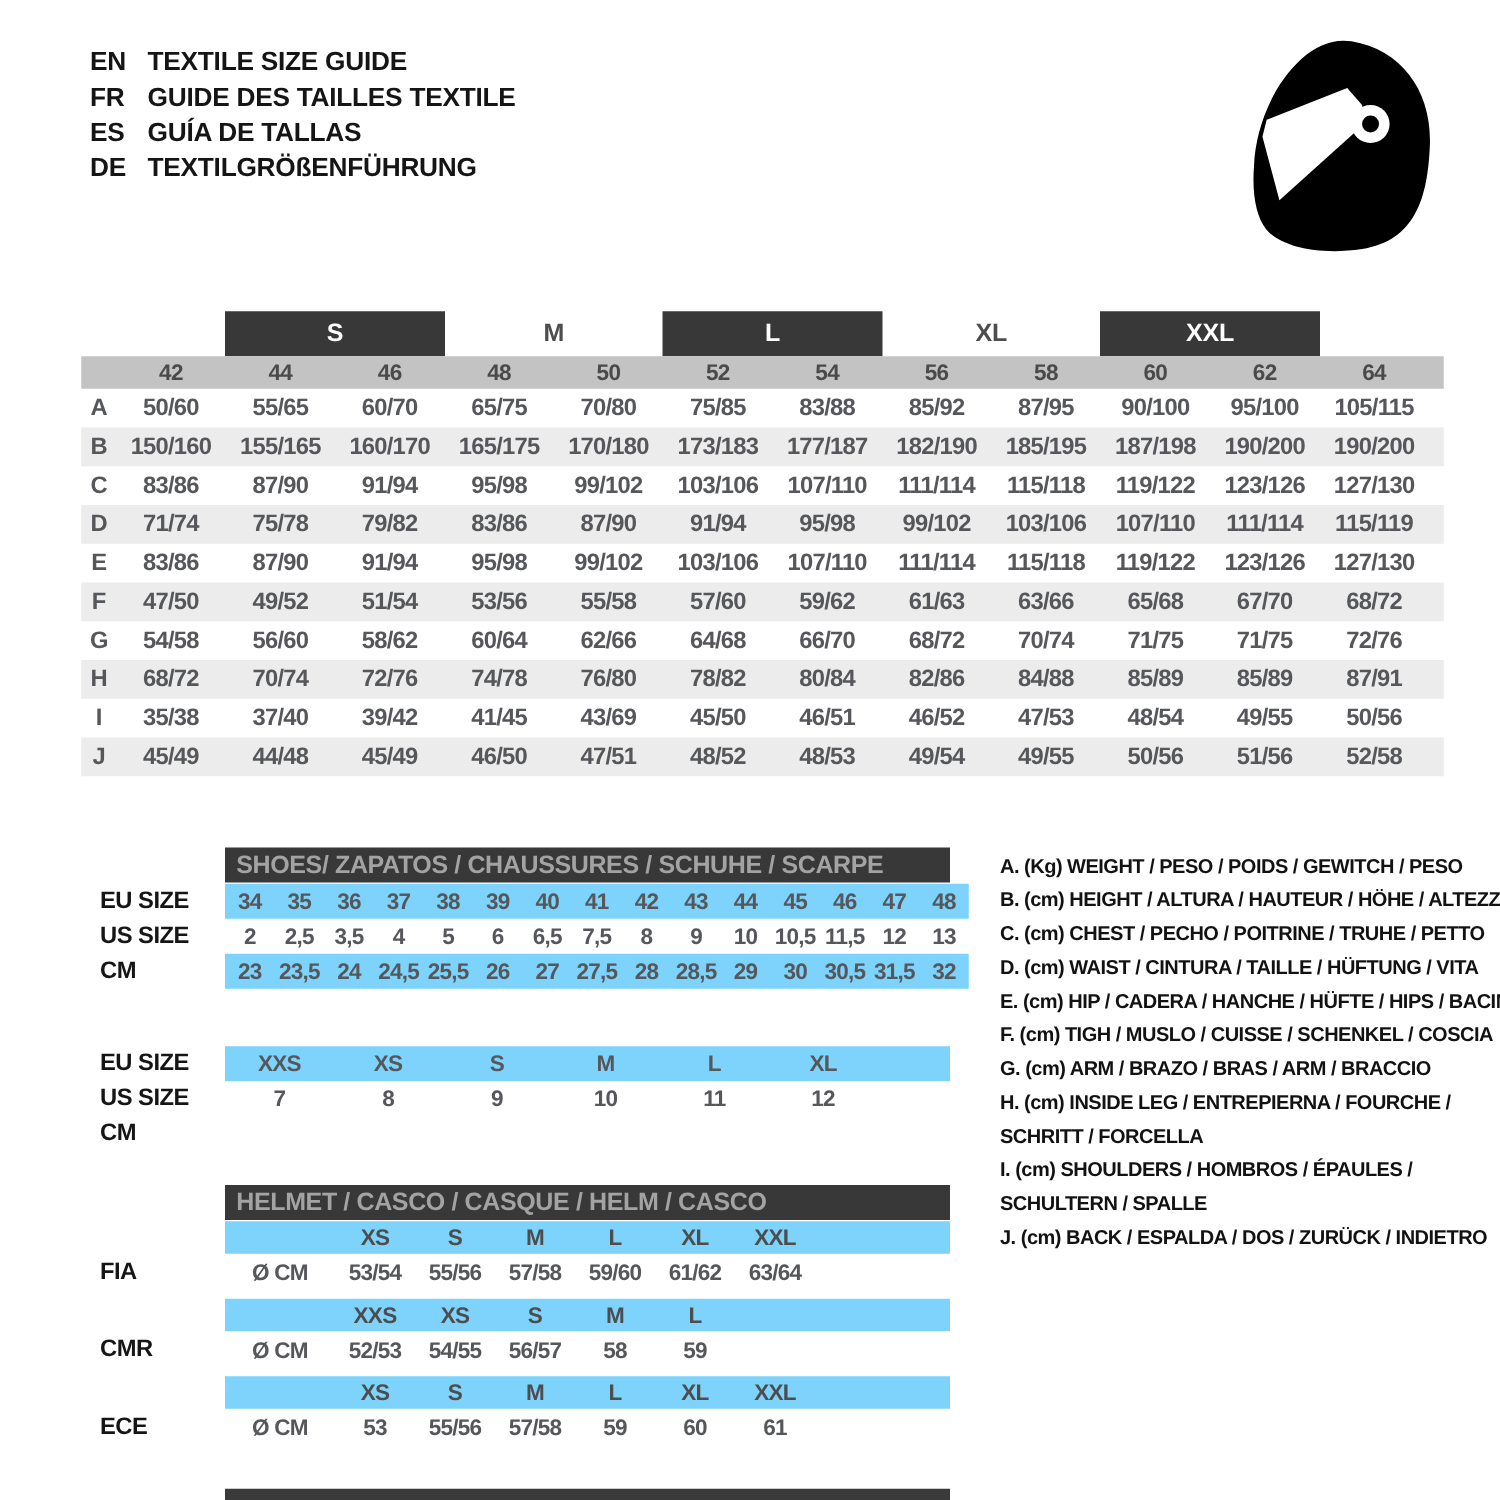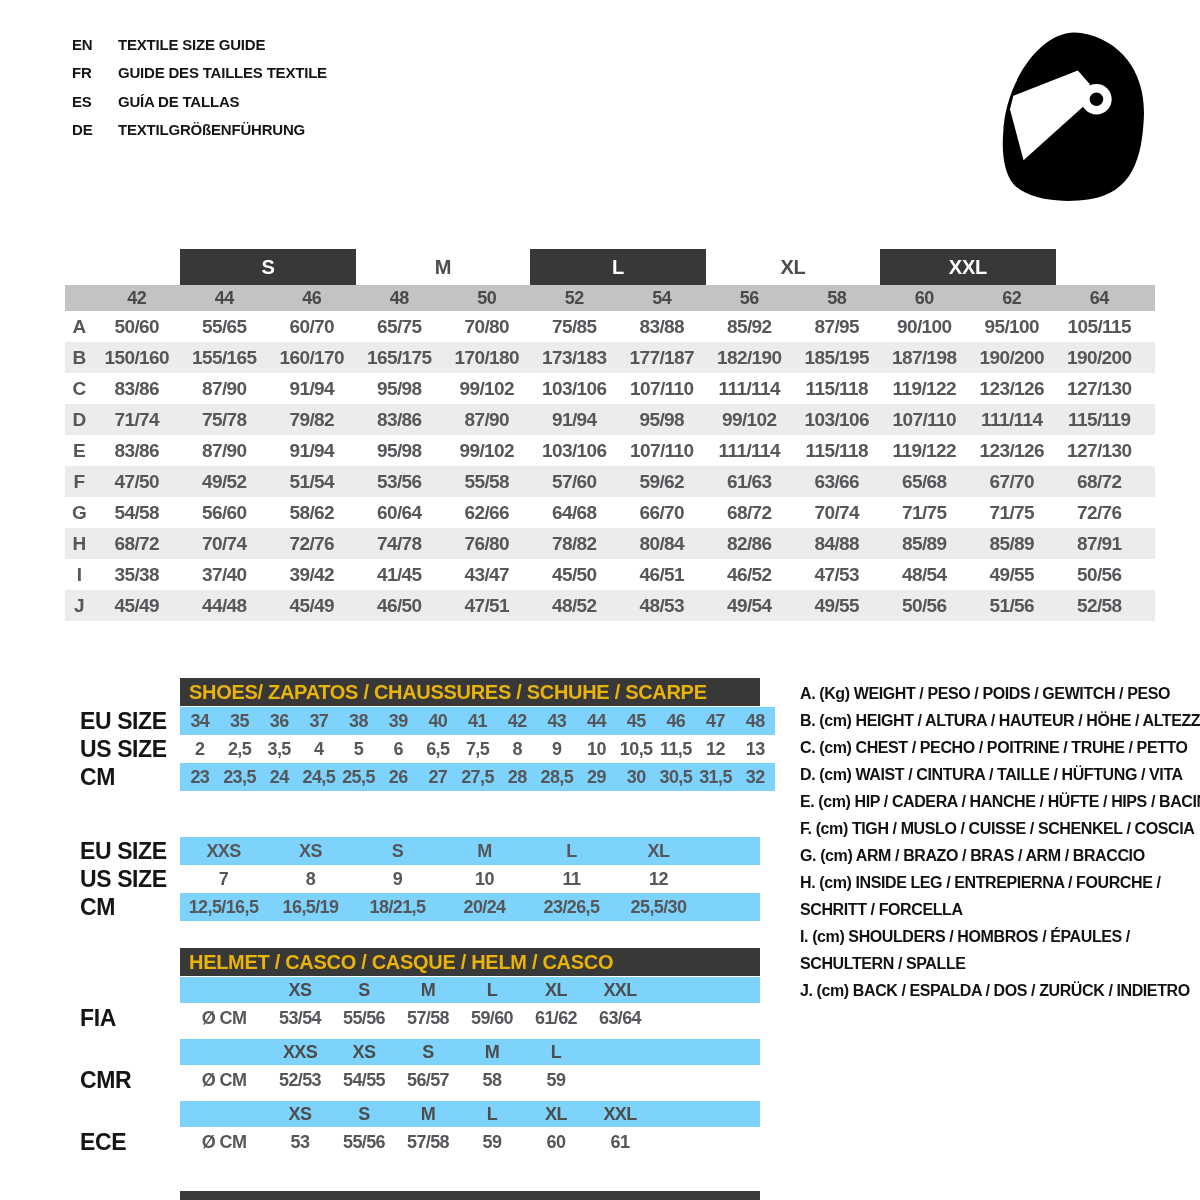--- a/index.html
+++ b/index.html
@@ -1,21 +1,21 @@
 <!DOCTYPE html>
 <html><head>
 <meta charset="utf-8">
 <style>
   html,body{margin:0;padding:0;background:#fff}
   .canvas{position:relative;width:1200px;height:1200px;background:#ffffff;overflow:hidden;
           font-family:"Liberation Sans",sans-serif;font-weight:700;}
 
   
   .lang{position:absolute;left:72px;top:36px;color:#151515}
-  .lang-row{display:flex;height:28.4px;font-size:15px;letter-spacing:-0.2px}
+  .lang-row{display:flex;height:28.4px;align-items:center;font-size:21px;letter-spacing:-0.2px}
   .lang-code{width:46px}
 
   .helmet-icon{position:absolute;left:986px;top:28px}
 
   
   .size-groups{position:absolute;left:0;top:249px;height:36px;width:1200px}
   .sg{position:absolute;top:0;height:36px;line-height:36px;text-align:center;font-size:20px;letter-spacing:-0.2px}
   .sg.boxed{background:#383838;color:#ffffff}
   .sg.plain{color:#4d4d4d}
 
@@ -24,29 +24,29 @@
             display:grid;grid-template-columns:28px repeat(12,1fr);padding-right:12px;box-sizing:border-box}
   .ncell{line-height:26px;text-align:center;font-size:18px;color:#4a4a4a;letter-spacing:-0.5px}
 
   
   .mtable{position:absolute;left:65px;top:311px;width:1090px}
   .trow{display:grid;grid-template-columns:28px repeat(12,1fr);padding-right:12px;box-sizing:border-box;height:31px}
   .trow.stripe{background:#ececec}
   .tcell{line-height:31px;text-align:center;font-size:19px;color:#56575a;letter-spacing:-0.6px}
 
   
-  .secbar{position:absolute;left:180px;width:580px;height:28px;background:#383838;color:#eab308;
+  .secbar{position:absolute;left:180px;width:580px;height:28px;background:#383838;color:#a3a3a3;
           font-size:20px;line-height:28px;padding-left:9px;box-sizing:border-box;letter-spacing:-0.3px;white-space:nowrap;overflow:hidden}
 
   
   .srows{position:absolute;left:80px}
   .frow{display:flex;height:28px;line-height:28px}
   .frow.h26{height:26px;line-height:26px}
   .frow.h30{height:30px;line-height:30px}
-  .slabel{width:100px;font-size:23px;color:#151515;letter-spacing:-0.4px}
+  .slabel{width:100px;font-size:19px;color:#151515;letter-spacing:-0.4px}
   .svals{display:grid}
   .svals.stripe{background:#7dd3fc}
   .shoes-vals{width:595px;grid-template-columns:repeat(15,1fr)}
   .gloves-vals{width:580px;grid-template-columns:repeat(6,87px)}
   .helmet-vals{width:580px;grid-template-columns:88px repeat(6,64px)}
   .vcell{line-height:inherit;text-align:center;font-size:18px;color:#56575a;letter-spacing:-0.6px;white-space:nowrap}
   .vcell.szlab{color:#4d4d4d}
 
   
   .legend{position:absolute;left:800px;top:680px;color:#121212}
@@ -230,21 +230,21 @@
         <div class="tcell">85/89</div>
         <div class="tcell">85/89</div>
         <div class="tcell">87/91</div>
       </div>
       <div class="trow">
         <div class="tcell">I</div>
         <div class="tcell">35/38</div>
         <div class="tcell">37/40</div>
         <div class="tcell">39/42</div>
         <div class="tcell">41/45</div>
-        <div class="tcell">43/47</div>
+        <div class="tcell">43/69</div>
         <div class="tcell">45/50</div>
         <div class="tcell">46/51</div>
         <div class="tcell">46/52</div>
         <div class="tcell">47/53</div>
         <div class="tcell">48/54</div>
         <div class="tcell">49/55</div>
         <div class="tcell">50/56</div>
       </div>
       <div class="trow stripe">
         <div class="tcell">J</div>
@@ -345,28 +345,20 @@
           <div class="vcell">7</div>
           <div class="vcell">8</div>
           <div class="vcell">9</div>
           <div class="vcell">10</div>
           <div class="vcell">11</div>
           <div class="vcell">12</div>
         </div>
       </div>
       <div class="frow">
         <div class="slabel">CM</div>
-        <div class="svals gloves-vals stripe">
-          <div class="vcell">12,5/16,5</div>
-          <div class="vcell">16,5/19</div>
-          <div class="vcell">18/21,5</div>
-          <div class="vcell">20/24</div>
-          <div class="vcell">23/26,5</div>
-          <div class="vcell">25,5/30</div>
-        </div>
       </div>
     </div>
 
   <div class="secbar" style="top:948px">HELMET / CASCO / CASQUE / HELM / CASCO</div>
   <div class="srows" id="helmetRows" style="top:977px">
       <div class="frow h26">
         <div class="slabel"></div>
         <div class="svals helmet-vals stripe">
           <div class="vcell"></div>
           <div class="vcell szlab">XS</div>

